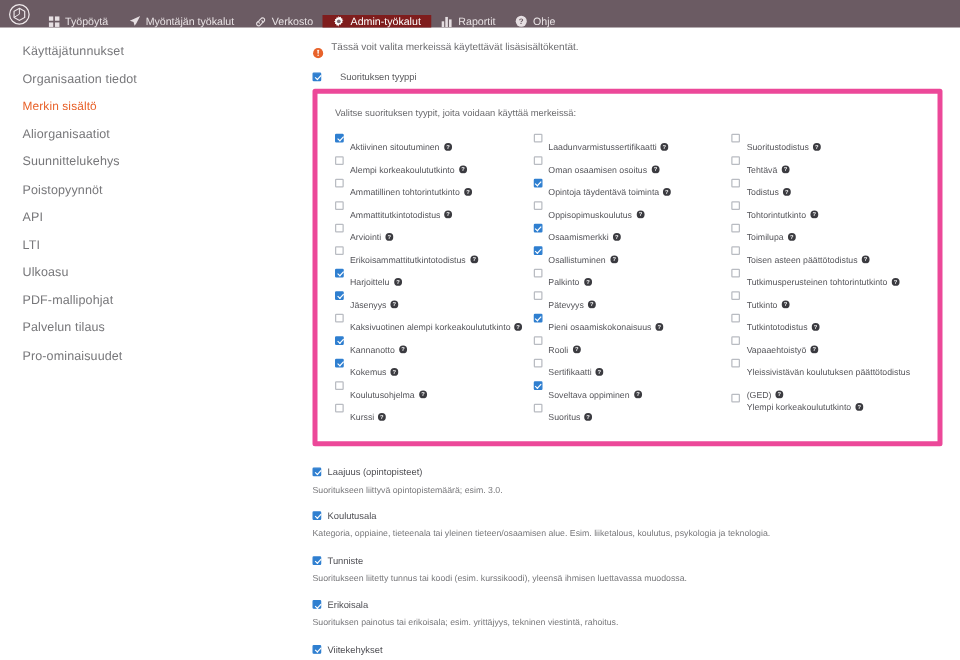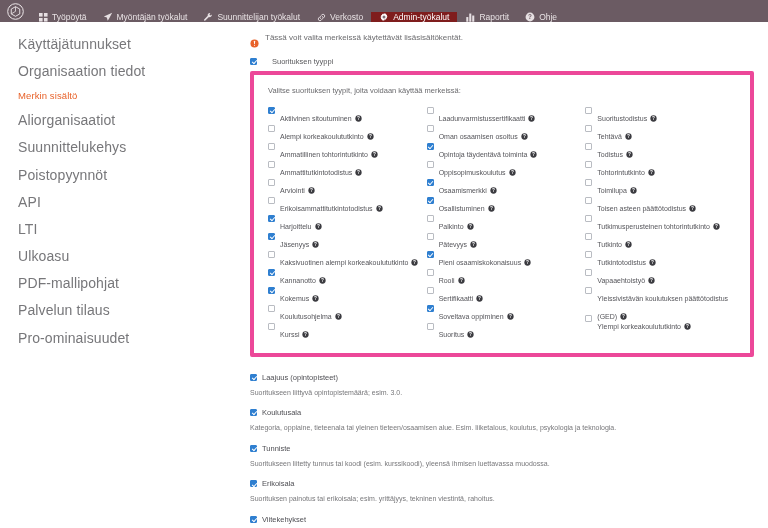--- a/index.html
+++ b/index.html
@@ -54,21 +54,21 @@
   
   .page { display: flex; height: 506px; background: #fff; }
 
   .sidebar {
     width: 248px;
     flex: none;
     padding: 8px 0 0 18px;
     background: #ffffff;
   }
   .side-item {
-    font-size: 14px;
+    font-size: 10px;
     color: #77777a;
     padding: 5.6px 0;
     cursor: pointer;
     letter-spacing: .1px;
   }
   .side-item.active {
     color: #e8622a;
     font-size: 9.5px;
     font-weight: 400;
   }
@@ -202,28 +202,20 @@
 
     <div class="navitem">
       <span class="navicon">
         <svg width="10" height="10" viewBox="0 0 12 12">
           <path d="M11 1 L1 5.4 L4.6 6.6 L11 1 Z M4.6 6.6 L5.6 10.4 L7.2 8.1 L11 1 Z" fill="#e6dfe2"></path>
         </svg>
       </span>
       <span>Myöntäjän työkalut</span>
     </div>
 
-    <div class="navitem">
-      <span class="navicon">
-        <svg width="10" height="10" viewBox="0 0 12 12">
-          <path d="M8.8 1.2a2.6 2.6 0 0 0-3.1 3.4L1.4 8.9a1 1 0 0 0 1.4 1.4l4.3-4.3a2.6 2.6 0 0 0 3.4-3.1L9.1 4.3 7.7 2.9z" fill="#e6dfe2"></path>
-        </svg>
-      </span>
-      <span>Suunnittelijan työkalut</span>
-    </div>
 
     <div class="navitem">
       <span class="navicon">
         <svg width="9" height="9" viewBox="0 0 12 12">
           <path d="M4.6 7.4a2.2 2.2 0 0 1 0-3.1l1.8-1.8a2.2 2.2 0 1 1 3.1 3.1L8.6 6.5" fill="none" stroke="#e6dfe2" stroke-width="1.2" stroke-linecap="round"></path>
           <path d="M7.4 4.6a2.2 2.2 0 0 1 0 3.1L5.6 9.5a2.2 2.2 0 1 1-3.1-3.1l.9-.9" fill="none" stroke="#e6dfe2" stroke-width="1.2" stroke-linecap="round"></path>
         </svg>
       </span>
       <span>Verkosto</span>
     </div>

